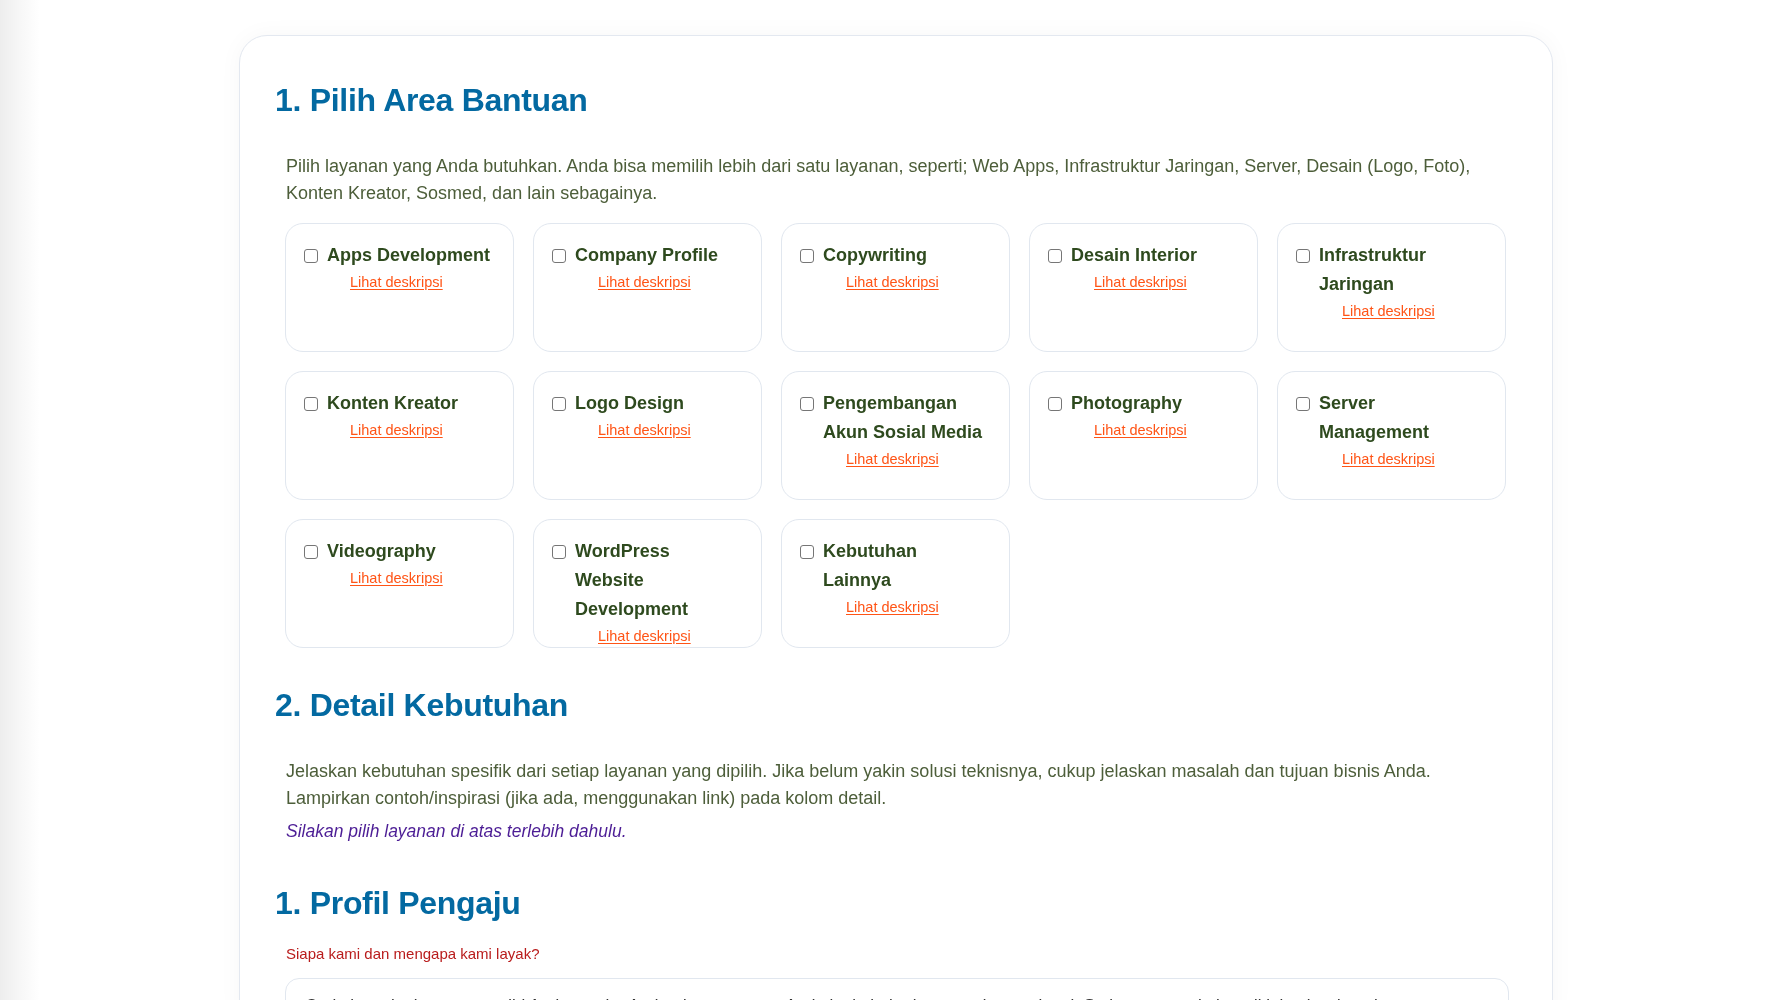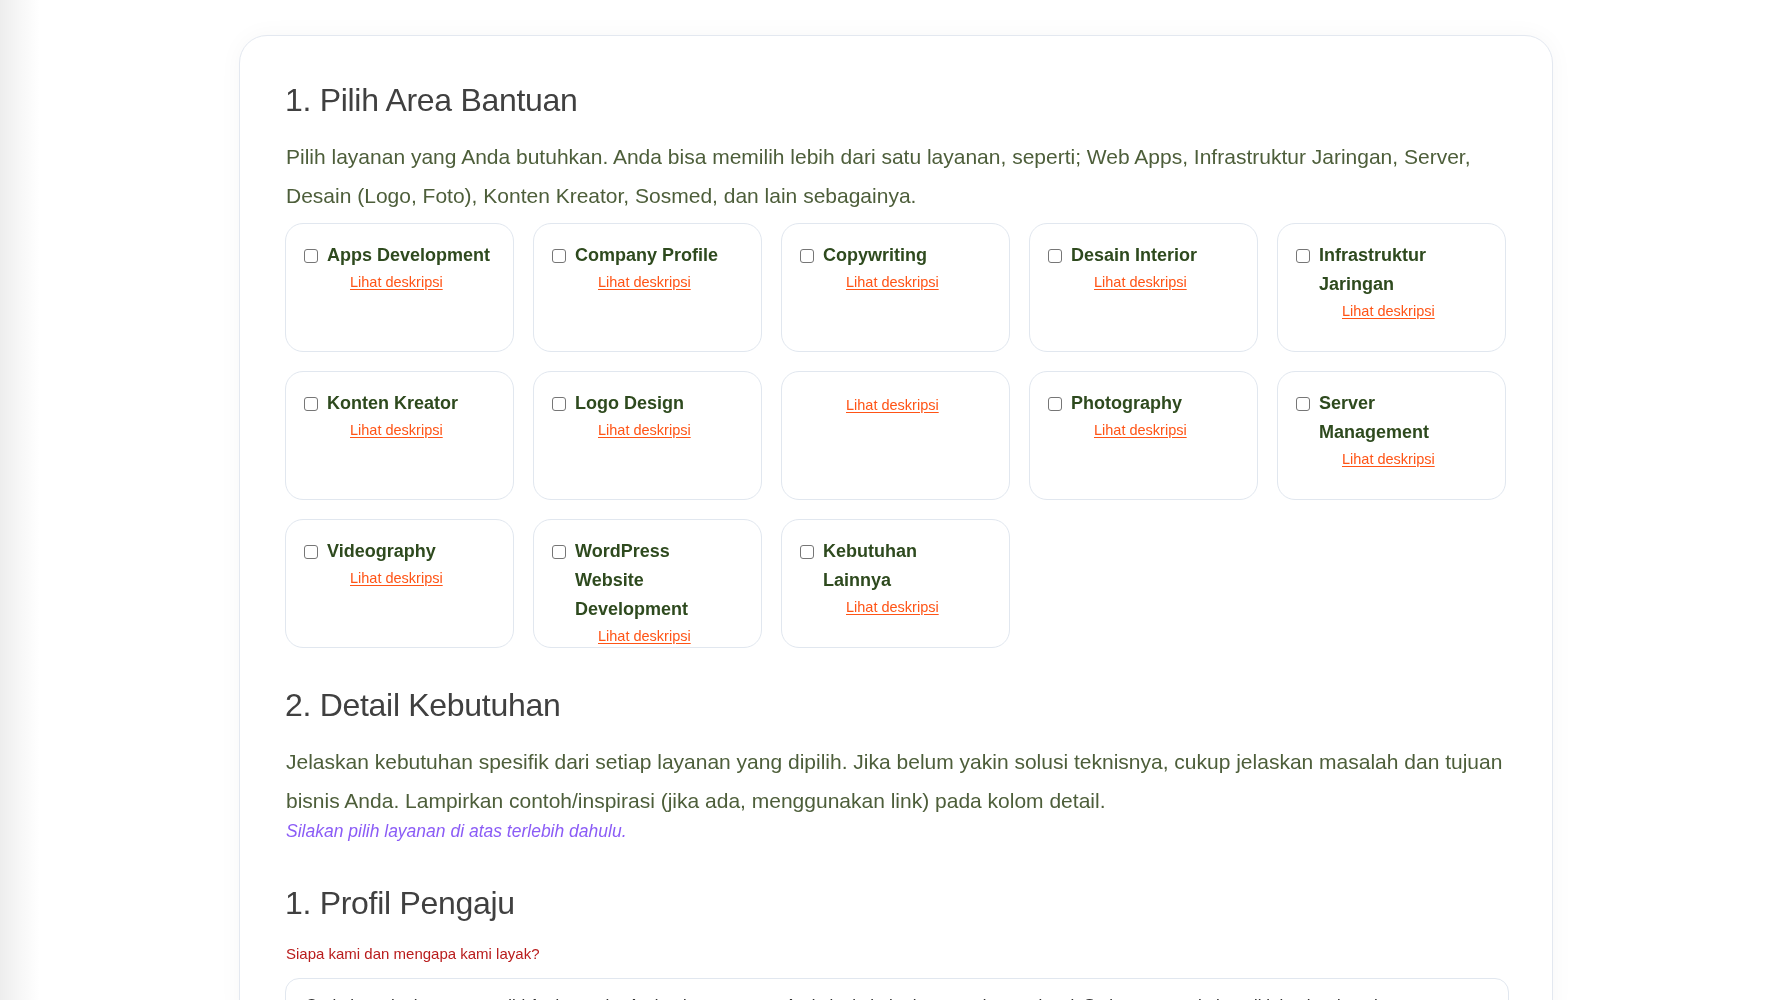--- a/index.html
+++ b/index.html
@@ -13,41 +13,42 @@
     position: absolute;
     left: 239px; top: 35px;
     width: 1314px; height: 1000px;
     background: #ffffff;
     border: 1.5px solid #e3e8f0;
     border-radius: 28px;
     box-shadow: 0 0 24px rgba(0,0,0,0.035);
   }
   .section-title {
     position: absolute;
-    left: 285px;
+    left: 275px;
     font-size: 32px;
-    font-weight: 400;
-    color: #404040;
+    font-weight: 700;
+    color: #0369a1;
     letter-spacing: -0.3px;
     line-height: 1;
   }
   .section-desc {
     position: absolute;
     left: 286px;
     width: 1230px;
-    font-size: 21px;
-    line-height: 39px;
+    font-size: 18px;
+    line-height: 27px;
     color: #4d5e3a;
+    margin-top: 16px;
   }
   .hint {
     position: absolute;
     left: 286px;
     font-size: 17.5px;
     font-style: italic;
-    color: #8b5cf6;
+    color: #4c1d95;
   }
   .services-grid {
     position: absolute;
     left: 285px; top: 223px;
     width: 1224px;
     display: grid;
     grid-template-columns: repeat(5, 229px);
     grid-auto-rows: 129px;
     column-gap: 19px;
     row-gap: 19px;
@@ -167,20 +168,24 @@
     <a class="desc-link">Lihat deskripsi</a>
   </label>
   <label class="service-card">
     <div class="service-head">
       <span class="checkbox"></span>
       <span class="service-name">Logo Design</span>
     </div>
     <a class="desc-link">Lihat deskripsi</a>
   </label>
   <label class="service-card">
+    <div class="service-head">
+      <span class="checkbox"></span>
+      <span class="service-name" style="max-width:170px;">Pengembangan Akun Sosial Media</span>
+    </div>
     <a class="desc-link">Lihat deskripsi</a>
   </label>
   <label class="service-card">
     <div class="service-head">
       <span class="checkbox"></span>
       <span class="service-name">Photography</span>
     </div>
     <a class="desc-link">Lihat deskripsi</a>
   </label>
   <label class="service-card">

